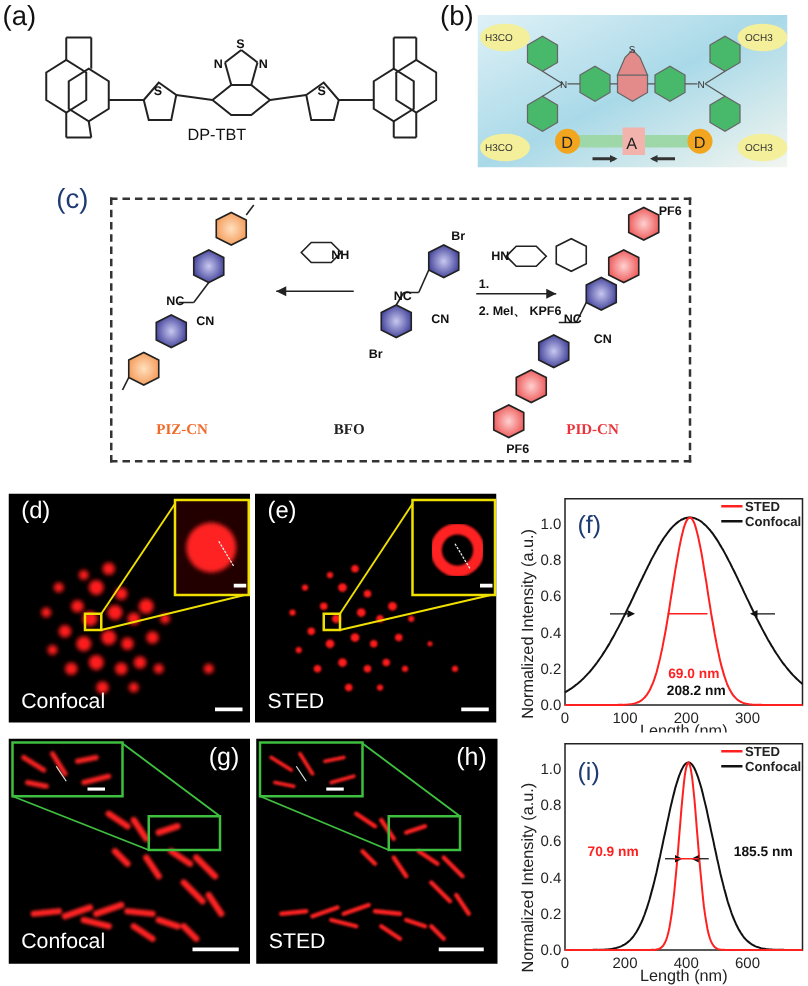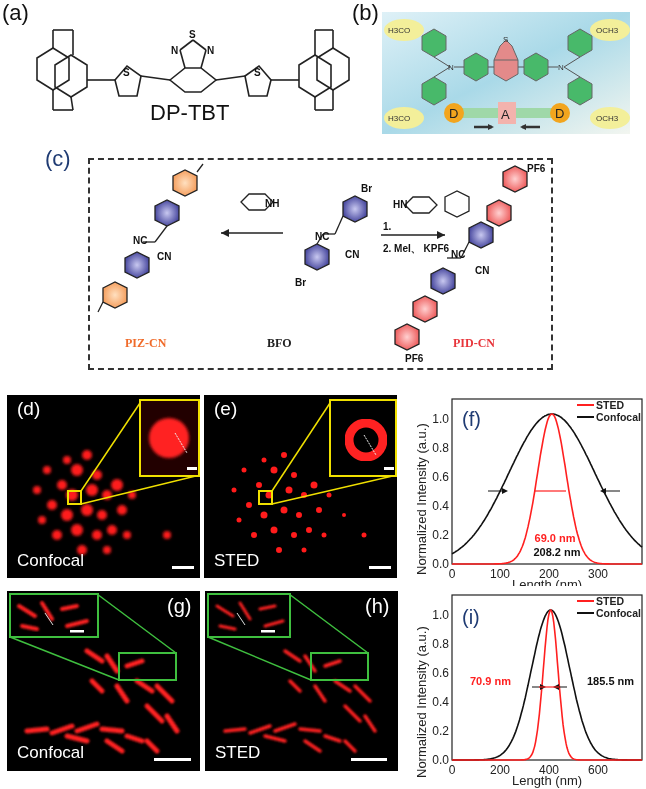--- a/index.html
+++ b/index.html
@@ -52,21 +52,21 @@
     <line x1="300" y1="79" x2="300" y2="92"></line>
       <line x1="300" y1="92" x2="318" y2="92"></line>
       <line x1="318" y1="92" x2="318" y2="72"></line>
   </g>
   <text x="174" y="20" class="mol-text">S</text>
   <text x="156" y="36" class="mol-text">N</text>
   <text x="192" y="36" class="mol-text">N</text>
   <text x="108" y="58" class="mol-text">S</text>
   <text x="239" y="58" class="mol-text">S</text>
 </svg>
-<div class="abs" style="left:150px;top:100px;font-size:22px;">DP-TBT</div>
+<div class="abs" style="left:150px;top:100px;font-size:13px;">DP-TBT</div>
 
 <div class="abs panel-label" style="left:352px;top:0px;">(b)</div>
 <svg class="abs" style="left:382px;top:12px;" width="248" height="122">
   <defs>
     <linearGradient id="bgGrad" x1="0" y1="0" x2="1" y2="1">
       <stop offset="0" stop-color="#dff1f7"></stop>
         <stop offset="0.5" stop-color="#a9d9e8"></stop>
         <stop offset="1" stop-color="#f3f6f0"></stop>
     </linearGradient>
   </defs>

